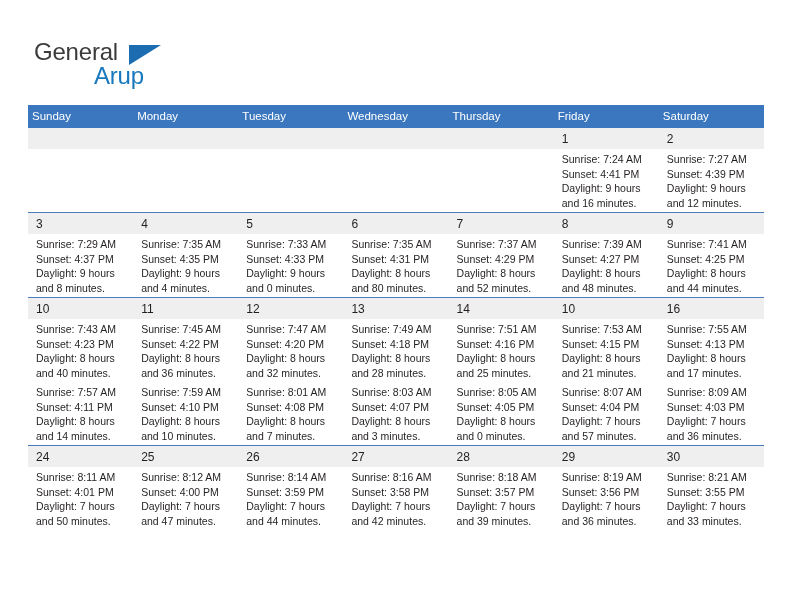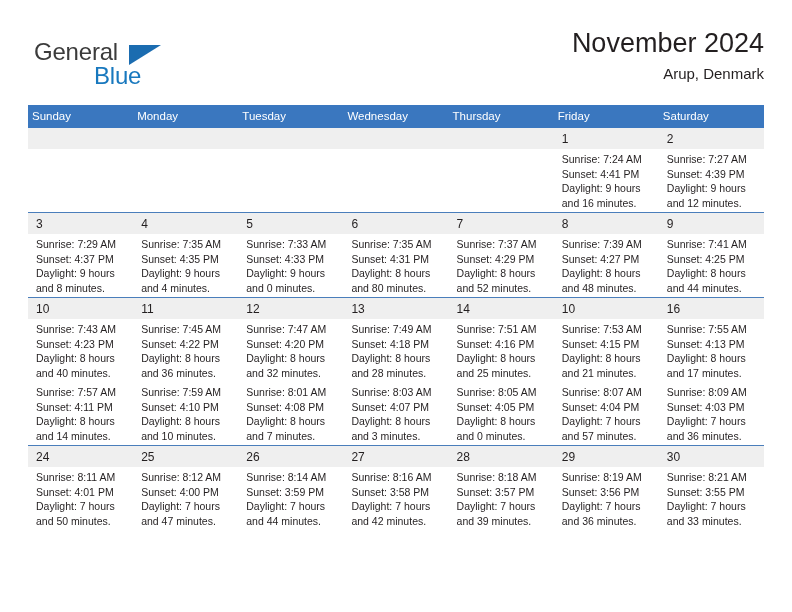--- a/index.html
+++ b/index.html
@@ -138,27 +138,23 @@
 </head>
 <body>
 
 <div class="page">
 
   <div class="header">
 
     <div class="brand">
       <span class="brand-general">General</span>
       <span class="brand-triangle"></span>
-      <span class="brand-blue">Blue</span>
+      <span class="brand-blue">Arup</span>
     </div>
 
-    <div class="title-wrap">
-      <h1 class="cal-title">November 2024</h1>
-      <p class="cal-subtitle">Arup, Denmark</p>
-    </div>
 
   </div>
 
   <div class="calendar">
     <table class="cal">
       <colgroup>
         <col>
           <col>
           <col>
           <col>

